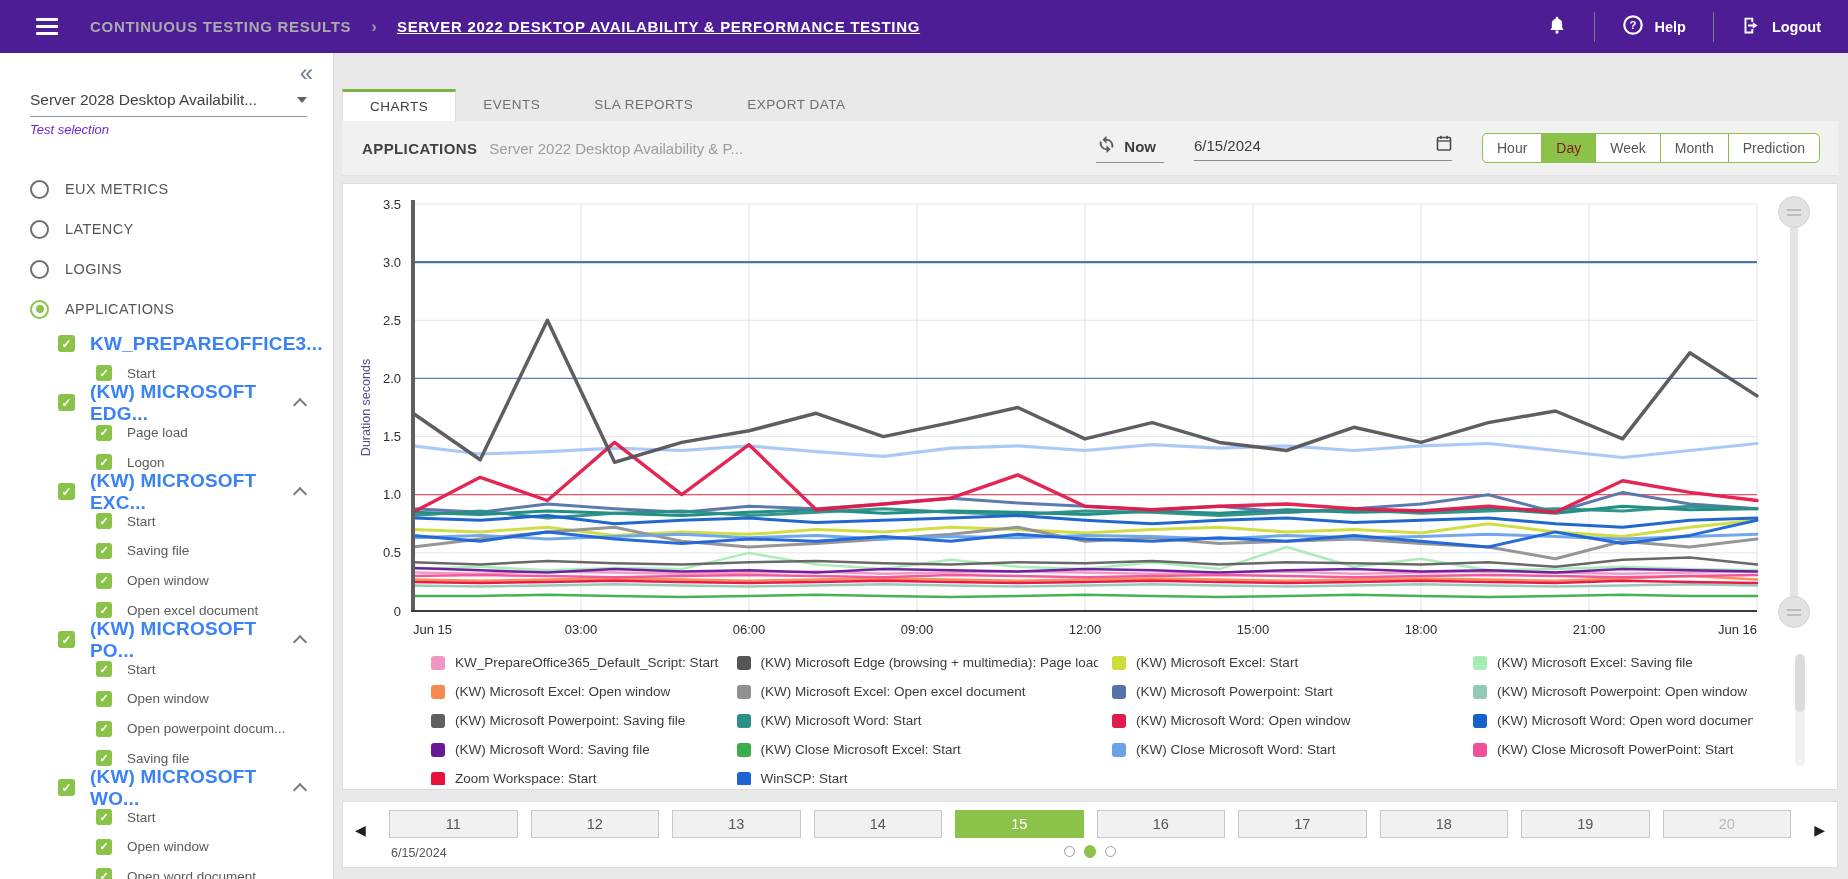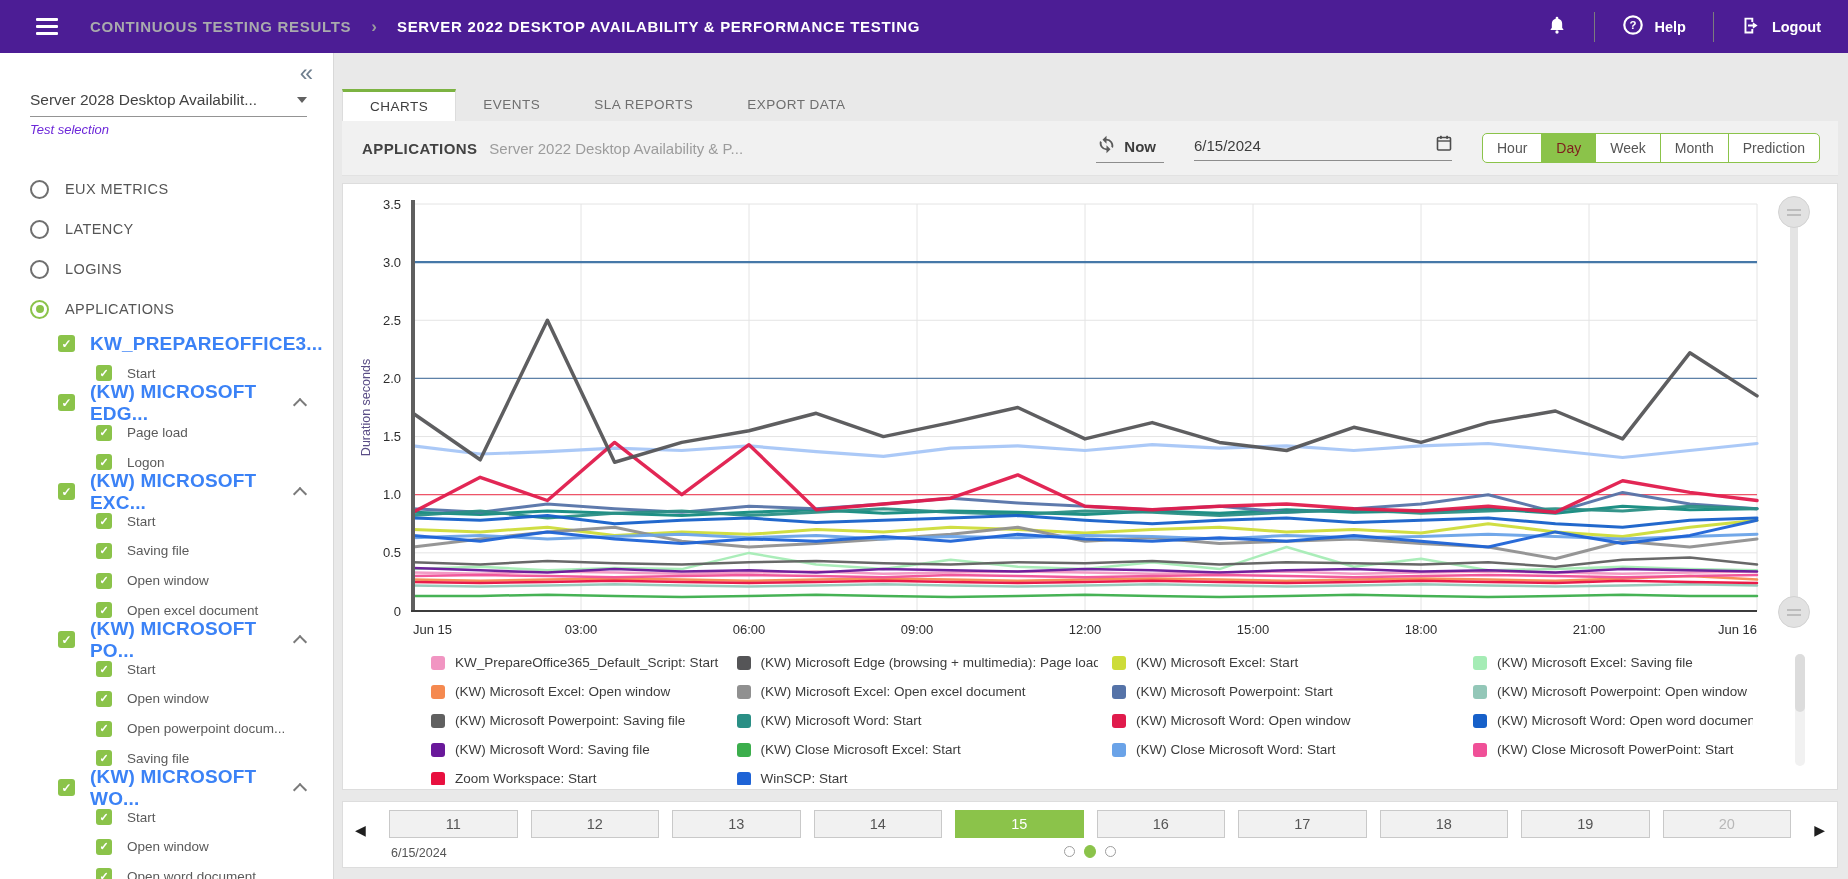--- a/index.html
+++ b/index.html
@@ -5,21 +5,21 @@
   html,body{margin:0;padding:0;}
   body{width:1848px;height:879px;overflow:hidden;background:#e9e9e9;
        font-family:"Liberation Sans",sans-serif;position:relative;outline:1px solid #b5b5b5;}
   
   .topbar{position:absolute;top:0;left:0;right:0;height:53px;background:#4c1d95;
           display:flex;align-items:center;z-index:10;}
   .hamburger{width:22px;margin:0 0 0 36px;cursor:pointer;}
   .hamburger i{display:block;height:3px;background:#fff;margin:4px 0;border-radius:1px;}
   .crumb{color:#a9abad;font-weight:bold;font-size:15px;letter-spacing:.7px;margin-left:32px;}
   .crumb-sep{color:#9a9c9e;font-size:17px;margin:0 20px;font-weight:bold;}
-  .tb-title{color:#fff;font-weight:bold;font-size:15px;letter-spacing:.7px;}
+  .tb-title{color:#fff;font-weight:bold;font-size:15px;letter-spacing:.7px;text-decoration:underline;}
   .topbar-right{margin-left:auto;display:flex;align-items:center;height:100%;}
   .tb-item{display:flex;align-items:center;gap:10px;padding:0 27px;color:#fff;
            font-weight:bold;font-size:14.5px;height:100%;cursor:pointer;}
   .tb-divider{width:1px;height:30px;background:#7b7b7e;}
   
   .sidebar{position:absolute;top:53px;left:0;width:334px;bottom:0;background:#fff;
            border-right:1px solid #d8d8d8;box-sizing:border-box;overflow:hidden;}
   .collapse{position:absolute;top:6px;right:20px;color:#6f7f8f;font-size:24px;cursor:pointer;}
   .test-select{margin:38px 26px 0 30px;}
   .dropdown-row{display:flex;justify-content:space-between;align-items:center;

